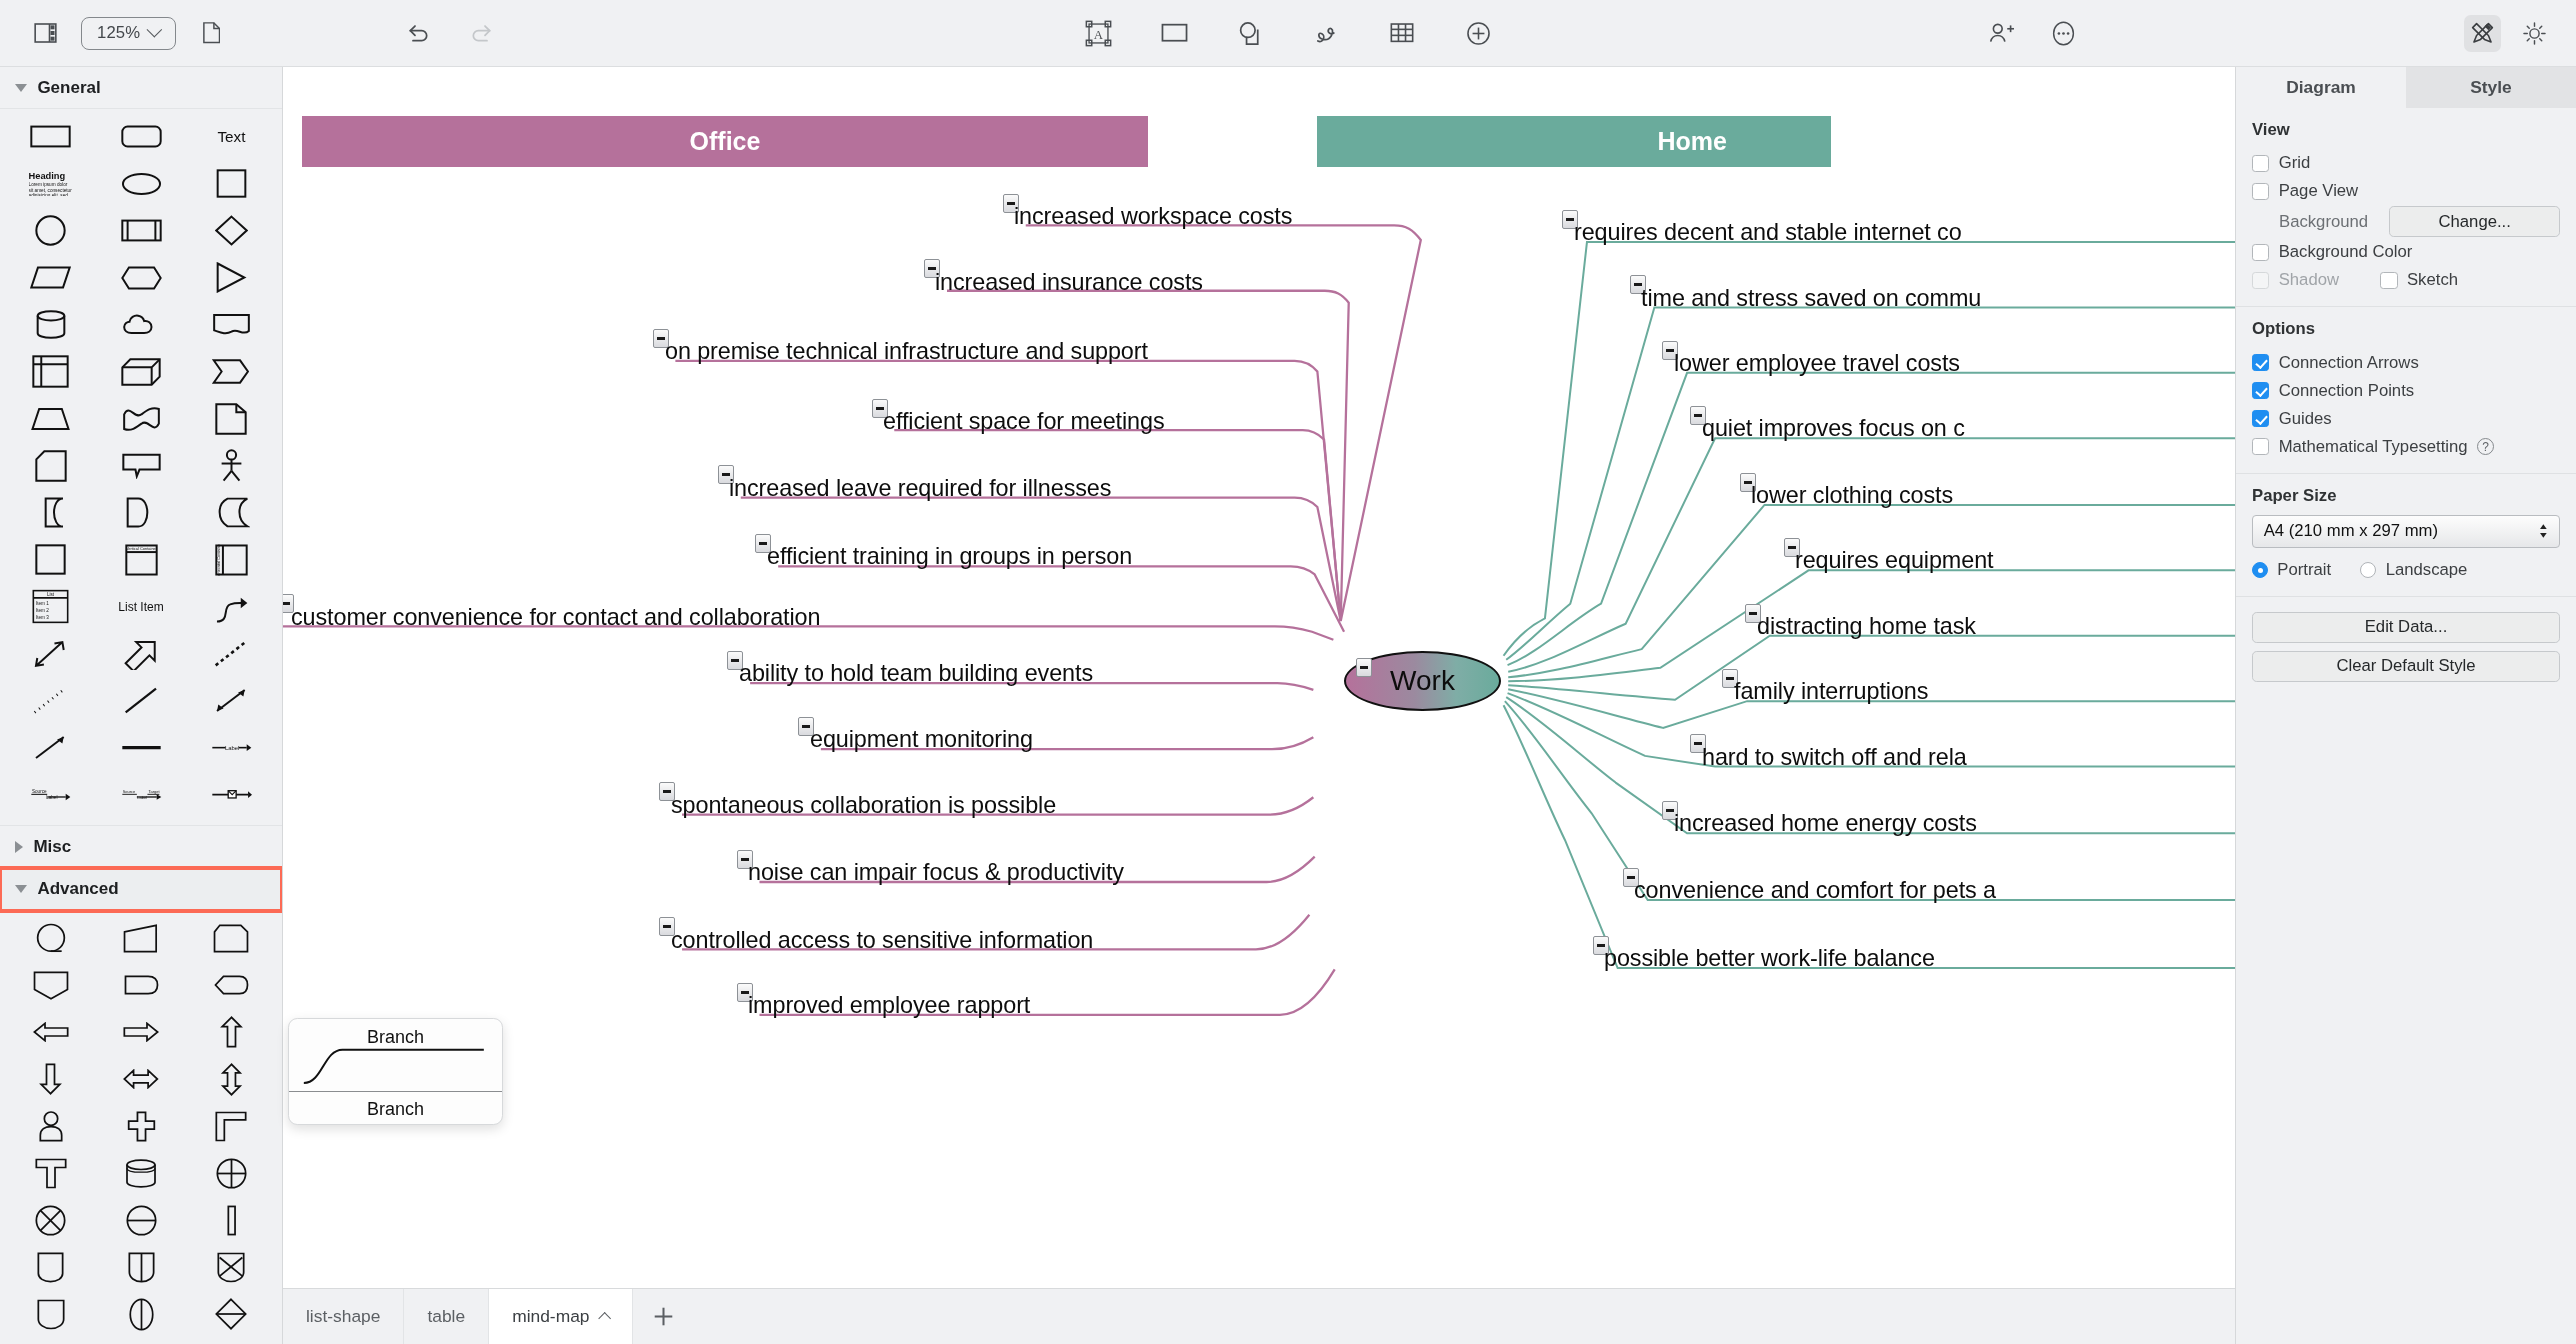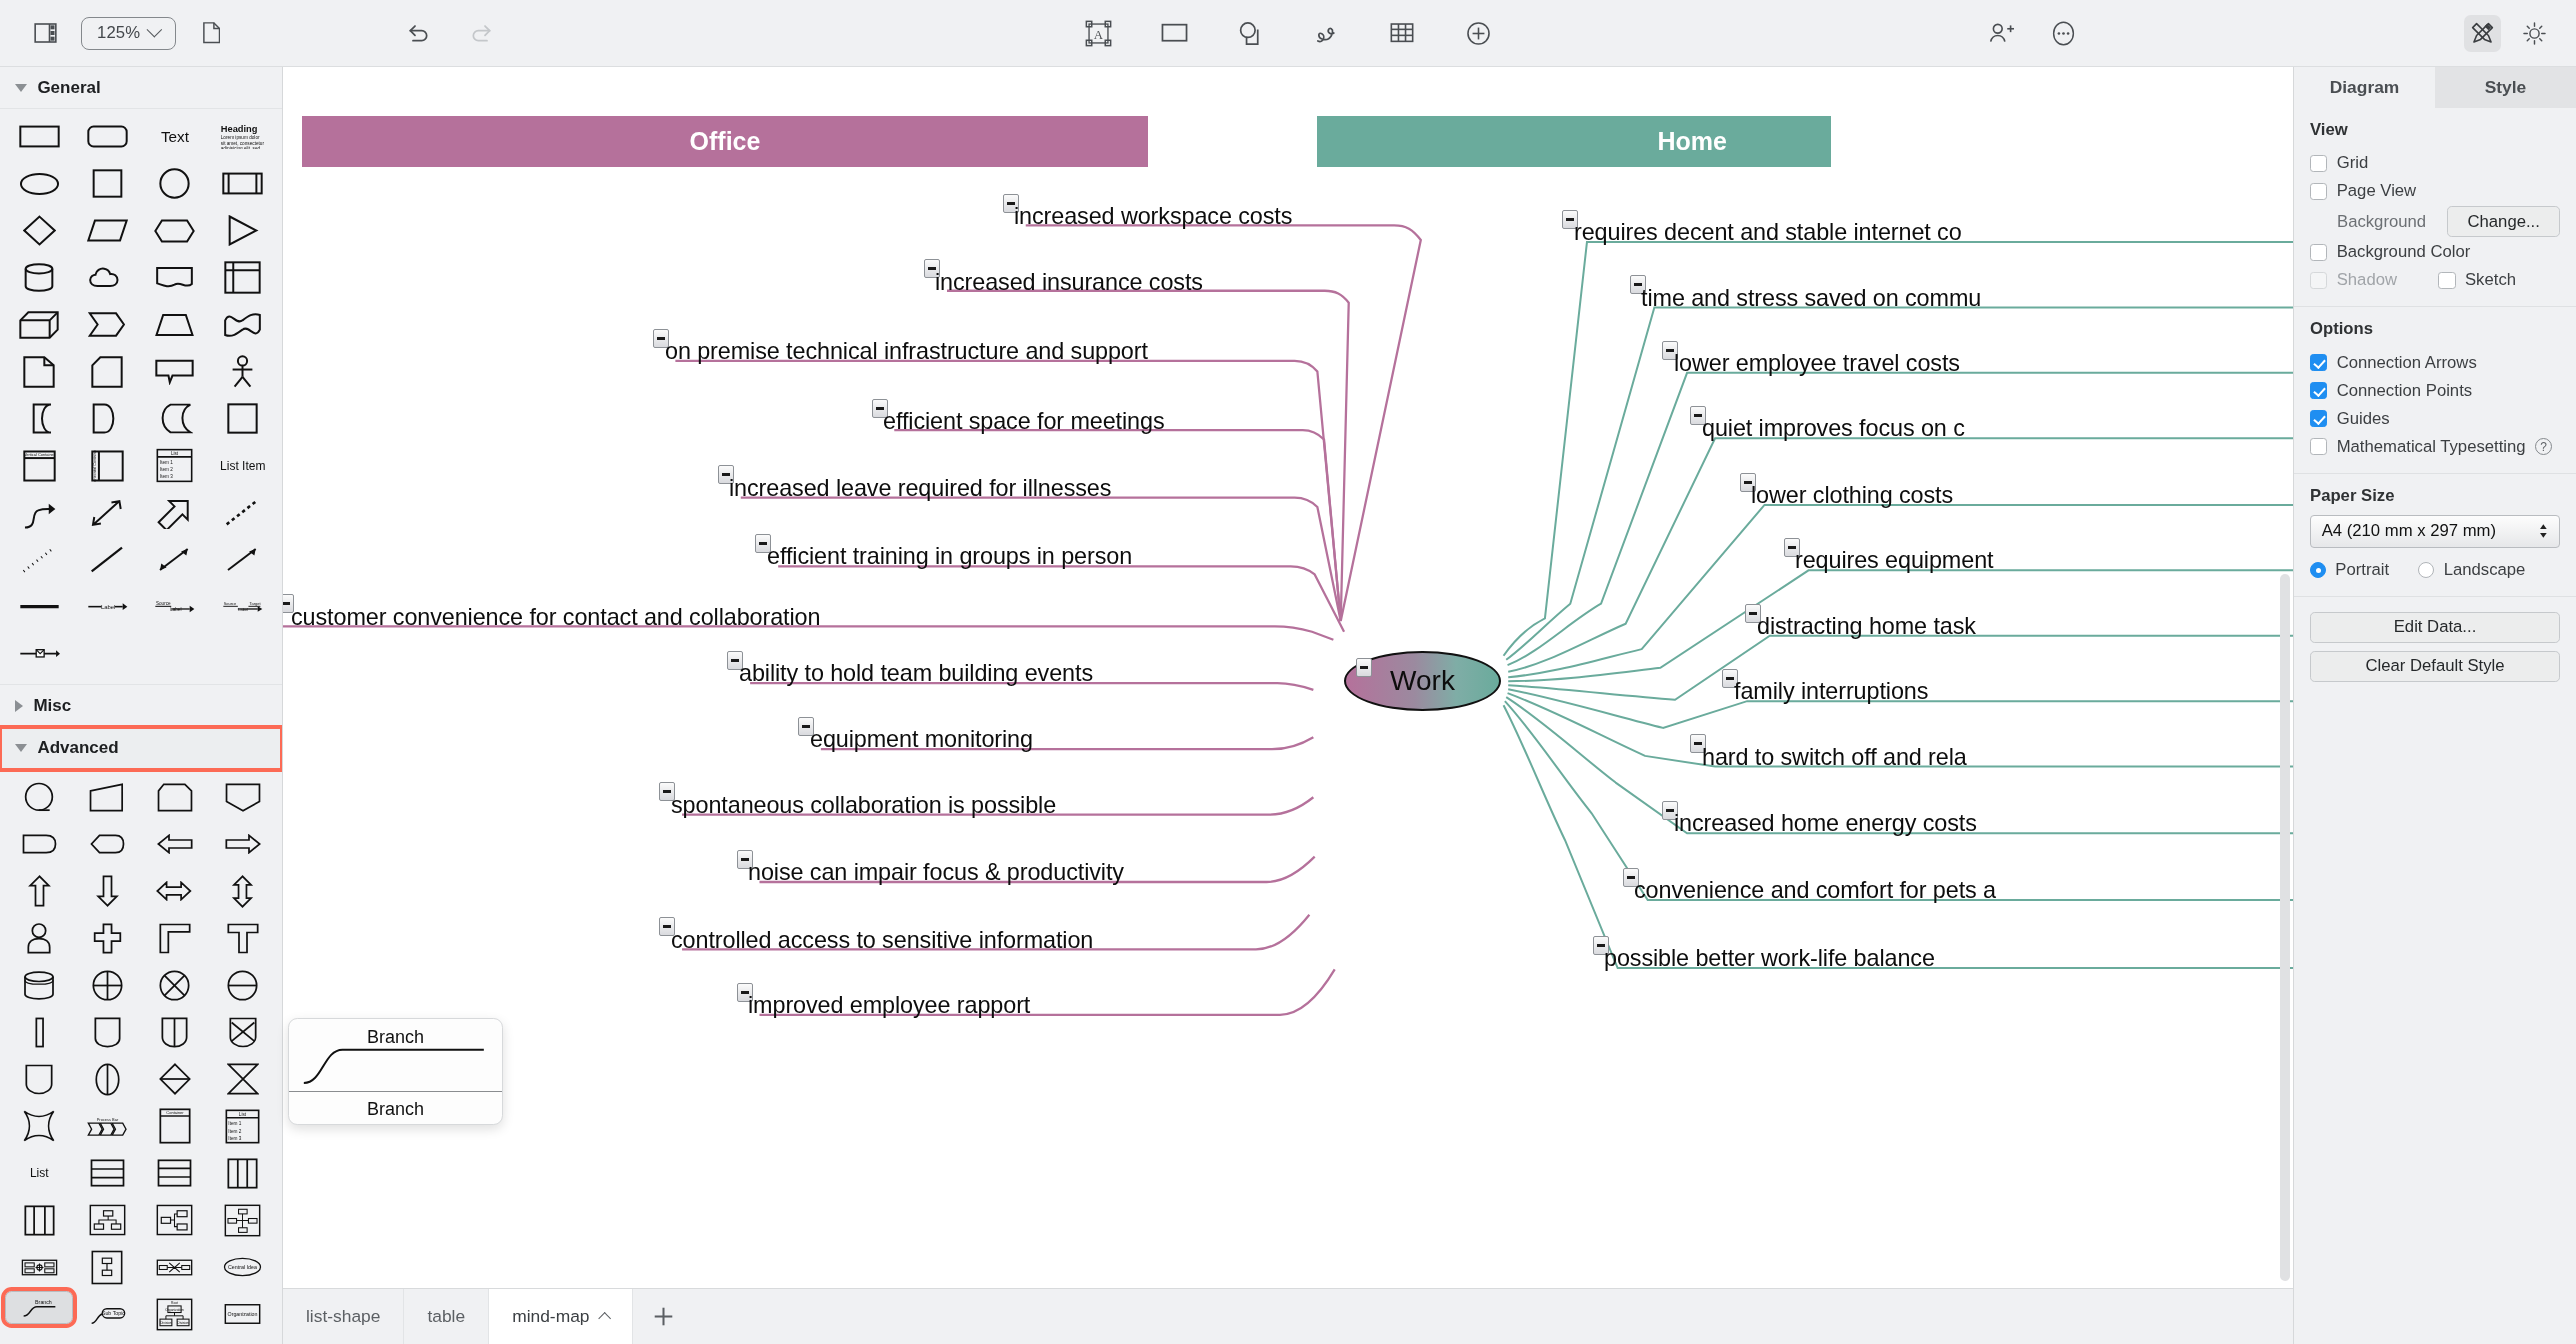--- a/index.html
+++ b/index.html
@@ -45,21 +45,21 @@
   .search-box .mag{ position:absolute; right:10.7px; top:50%; transform:translateY(-50%); }
   .sec-head{
     display:flex; align-items:center; gap:10.7px; padding:10.7px 0 10.7px 14.7px;
     font-size:17px; font-weight:700; color:#1d1f21; border-bottom:0.7px solid #e2e4e6;
     cursor:pointer; background:#f0f1f3;
   }
   .sec-head.collapsed{ border-top:0.7px solid #e2e4e6; }
   .tri{ width:0;height:0;border-left:6.7px solid transparent;border-right:6.7px solid transparent;border-top:8px solid #8b8f93; }
   .tri.right{ border-left:8px solid #8b8f93; border-top:6.7px solid transparent; border-bottom:6.7px solid transparent; border-right:0;}
   .sec-head.highlight{ outline:4.7px solid #fc6a55; outline-offset:-2px; background:#eceef0; }
-  .shape-grid{ display:grid; grid-template-columns:repeat(4,1fr); padding:4px 5.3px 6.7px 5.3px; }
+  .shape-grid{ display:grid; grid-template-columns:repeat(3,1fr); padding:4px 5.3px 6.7px 5.3px; }
   .shape-cell{ height:47px; display:flex; align-items:center; justify-content:center; cursor:pointer; border-radius:5.3px; position:relative; }
   .shape-cell svg{ display:block; }
   .shape-cell.sel{ background:#dddfe1; border-radius:6.7px; outline:4.7px solid #fc6a55; outline-offset:0.7px; }
   .more-wrap{ display:flex; justify-content:center; padding:17.4px 0 0 0; border-top:0.7px solid #dcdee0; margin-top:2.7px;}
   .more-btn{
     background:#22b1e6; color:#fff; font-size:16.7px; font-weight:700;
     border-radius:5.3px; padding:9.3px 20px; display:flex; align-items:center; gap:9.3px; cursor:pointer;
   }
 
   
@@ -108,21 +108,21 @@
   .tab{
     display:flex; align-items:center; gap:10.7px; padding:0 23px; font-size:17.4px; color:#5b5f63;
     border-right:0.7px solid #e2e4e6; cursor:pointer;
   }
   .tab.active{ background:#fff; color:#3b3f43; }
   .tab .caret{ width:9.3px;height:9.3px;border-left:1.6px solid #5b5f63;border-top:1.6px solid #5b5f63;transform:rotate(45deg); margin-top:4px;}
   .tab-add{ display:flex; align-items:center; justify-content:center; width:61px; cursor:pointer; }
 
   
   .fmt{
-    position:absolute; right:0; top:67px; width:283px; height:1277px;
+    position:absolute; right:0; top:67px; width:341px; height:1277px;
     background:#f0f1f3; border-left:0.7px solid #d6d8da;
   }
   .fmt-tabs{ display:flex; height:41px; }
   .fmt-tab{ flex:1; display:flex; align-items:center; justify-content:center; font-size:17.4px; font-weight:700; color:#4a4e52; cursor:pointer;}
   .fmt-tab.inactive{ background:#e2e3e5; }
   .fmt-tab.active{ background:#f0f1f3; }
   .fmt-sec{ padding:12px 16px 12px 16px; border-bottom:0.7px solid #dfe1e3; }
   .fmt-h{ font-size:16.7px; font-weight:700; color:#2f3234; margin-bottom:9.3px; }
   .row{ display:flex; align-items:center; gap:9.3px; height:28px; font-size:16.7px; color:#3c3f42; }
   .cb{ width:17.4px; height:17.4px; border:0.9px solid #b2b6ba; border-radius:3.3px; background:#fff; cursor:pointer; flex:none; }

